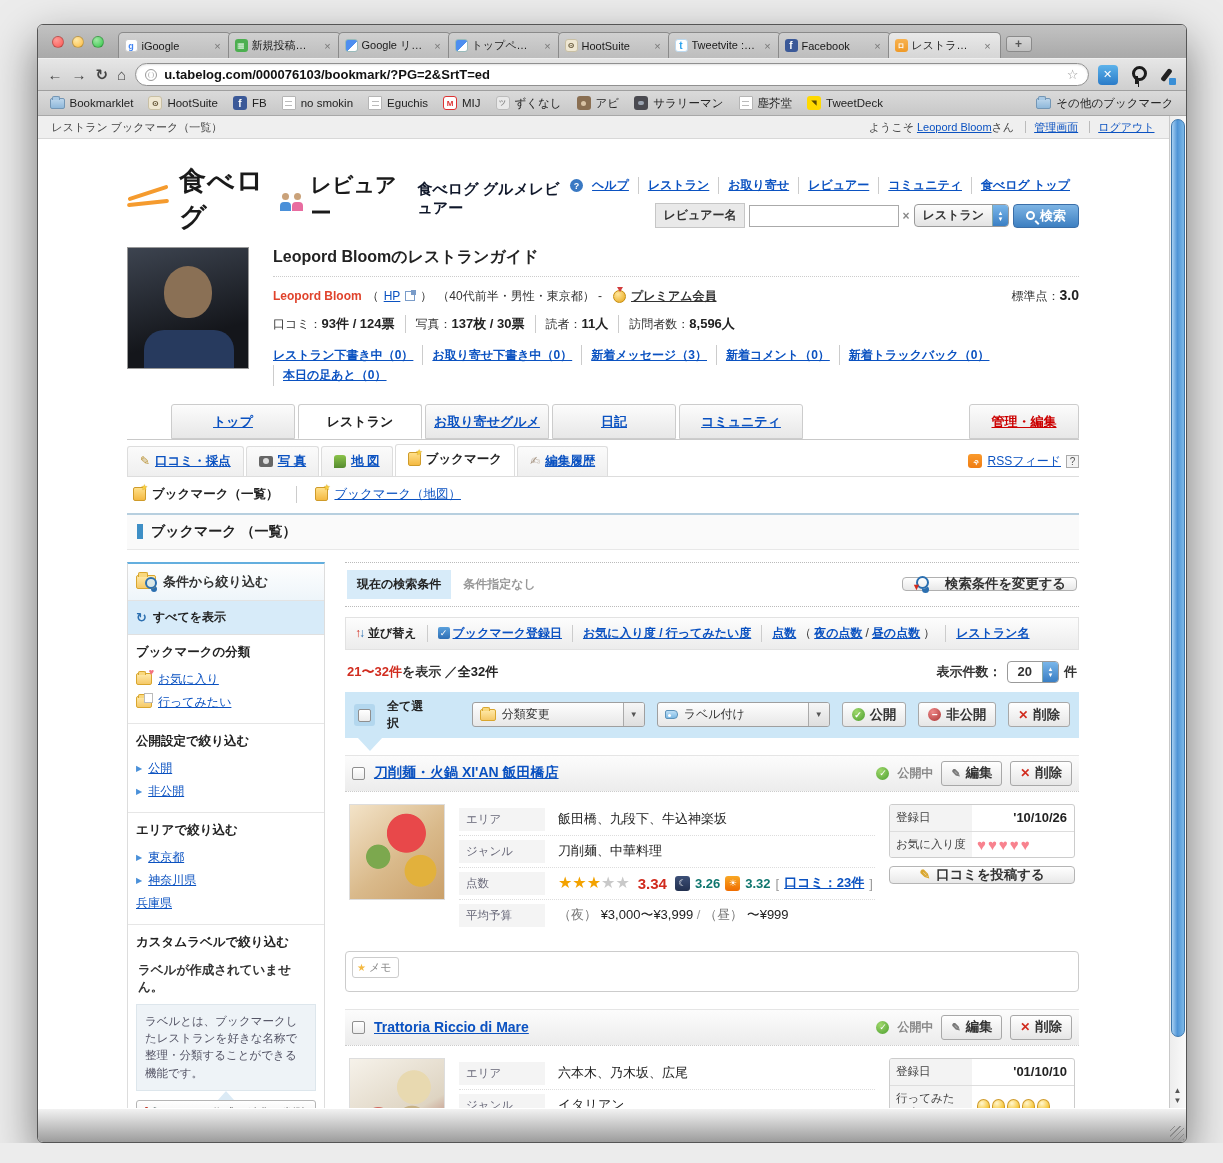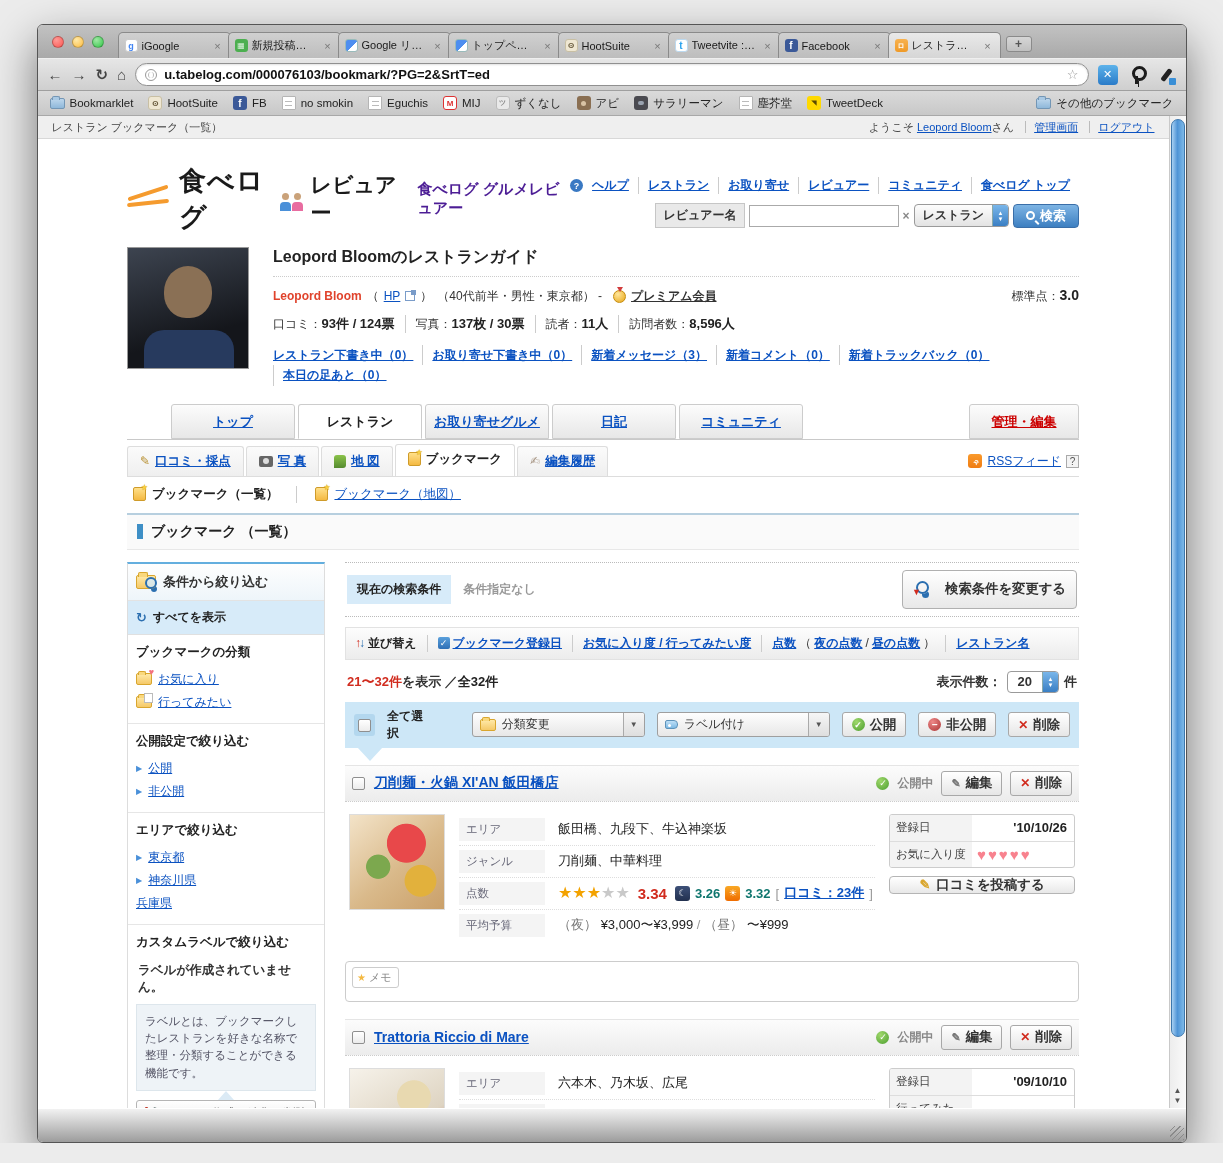--- a/index.html
+++ b/index.html
@@ -79,21 +79,21 @@
   .chops::before{top:9px;transform:rotate(-18deg);}
   .chops::after{top:19px;transform:rotate(-6deg);}
   .logo-main{font-size:27px;font-weight:bold;color:#1a1a1a;letter-spacing:1px;}
   .people{display:flex;gap:1px;align-items:flex-end;height:24px;}
   .person{width:11px;height:18px;position:relative;}
   .person::before{content:"";position:absolute;top:0;left:2px;width:7px;height:7px;border-radius:50%;background:#caa27a;}
   .person::after{content:"";position:absolute;bottom:0;left:0;width:11px;height:9px;border-radius:4px 4px 0 0;}
   .person.p-b::after{background:#4a90d9;}
   .person.p-p::after{background:#e86ca0;}
   .logo-sub{font-size:21px;font-weight:bold;color:#1a1a1a;}
-  .tagline{font-size:15px;font-weight:bold;color:#4c1d95;margin-left:12px;}
+  .tagline{font-size:15px;font-weight:bold;color:#0f172a;margin-left:12px;}
   .headright{text-align:right;font-size:12px;}
   .navlinks{display:flex;justify-content:flex-end;align-items:center;gap:0;margin-top:24px;}
   .navlinks a{font-weight:bold;padding:0 9px;border-left:1px solid #ccc;white-space:nowrap;}
   .navlinks a:first-of-type{border-left:none;}
   .helpdot{width:13px;height:13px;border-radius:50%;background:#3a79c3;color:#fff;font-size:9px;font-weight:bold;display:grid;place-items:center;}
   .helpdot::after{content:"?";}
   .searchrow{display:flex;justify-content:flex-end;align-items:center;gap:4px;margin-top:9px;}
   .slabel{background:#e9e9e9;border:1px solid #c6c6c6;padding:3px 7px;font-weight:bold;color:#333;}
   .searchrow input{width:150px;height:22px;border:1px solid #aaa;padding:0 4px;font-size:12px;}
   .sclear{color:#888;font-weight:bold;}
@@ -177,21 +177,21 @@
   .sb-tri{width:0;margin:0 auto;border:8px solid transparent;border-bottom:9px solid #dbeaf5;border-top:none;}
   .sb-btn{width:100%;display:flex;align-items:center;justify-content:center;gap:6px;height:27px;background:linear-gradient(#fff,#e9e9e9);border:1px solid #b5b5b5;border-radius:3px;font-size:12px;color:#333;}
   .ic-tools{width:12px;height:12px;position:relative;}
   .ic-tools::before{content:"";position:absolute;left:1px;top:0;width:3px;height:11px;background:#c0392b;border-radius:1px;}
   .ic-tools::after{content:"";position:absolute;right:1px;top:0;width:3px;height:11px;background:#7f8c8d;border-radius:1px;transform:rotate(20deg);}
   
   .maincol{flex:1;min-width:0;}
   .cond{display:flex;align-items:center;gap:12px;border-top:1px dotted #bbb;border-bottom:1px dotted #bbb;padding:7px 2px;}
   .cond-label{background:#d7ebf9;font-weight:bold;padding:6px 10px;color:#222;}
   .cond-value{color:#999;font-weight:bold;}
-  .btn-change{margin-left:auto;display:flex;align-items:center;gap:16px;height:39px;padding:0 10px;background:linear-gradient(#fff,#e8e8e8);border:1px solid #b0b0b0;border-radius:4px;font-weight:bold;color:#333;}
+  .btn-change{margin-left:auto;display:flex;align-items:center;gap:16px;height:14px;padding:0 10px;background:linear-gradient(#fff,#e8e8e8);border:1px solid #b0b0b0;border-radius:4px;font-weight:bold;color:#333;}
   .ic-magarrow{position:relative;width:16px;height:16px;}
   .ic-magarrow::before{content:"";position:absolute;right:0;top:0;width:9px;height:9px;border:2px solid #2b6fb0;border-radius:50%;box-shadow:3px 7px 0 -3px #2b6fb0;}
   .ic-magarrow::after{content:"▼";position:absolute;left:-1px;bottom:0;color:#d12c1f;font-size:9px;}
   .sortbar{display:flex;align-items:center;background:linear-gradient(#fdfdfd,#ececec);border:1px solid #e2e2e2;padding:7px 9px;margin-top:10px;gap:0;}
   .ud{font-weight:bold;font-size:12px;letter-spacing:-2px;margin-right:5px;}
   .ud .u{color:#d12c1f;}.ud .d{color:#2b6fb0;}
   .sortlabel{font-weight:bold;color:#222;padding-right:10px;}
   .sgroup{padding:0 10px;border-left:1px solid #ccc;display:flex;align-items:center;gap:3px;white-space:nowrap;}
   .sgroup a{font-weight:bold;}
   .checksq{width:12px;height:12px;border-radius:2px;background:linear-gradient(#5aa0dc,#2e6fb5);color:#fff;display:grid;place-items:center;font-size:9px;}
@@ -778,21 +778,21 @@
                   <div class="drow">
                       <span class="dlabel">ジャンル</span>
                       <span class="dval">イタリアン</span>
                     </div>
 
                 </div>
                 <div class="infobox">
                   <div class="ibx">
                     <div class="irow">
                         <span class="ilabel">登録日</span>
-                        <span class="ival">'09/10/10</span>
+                        <span class="ival">'01/10/10</span>
                       </div>
                     <div class="irow">
                         <span class="ilabel">行ってみたい度</span>
                       <span class="ival icons">
                           <span class="bulb"></span>
                           <span class="bulb"></span>
                           <span class="bulb"></span>
                           <span class="bulb"></span>
                           <span class="bulb"></span>
                         </span>

